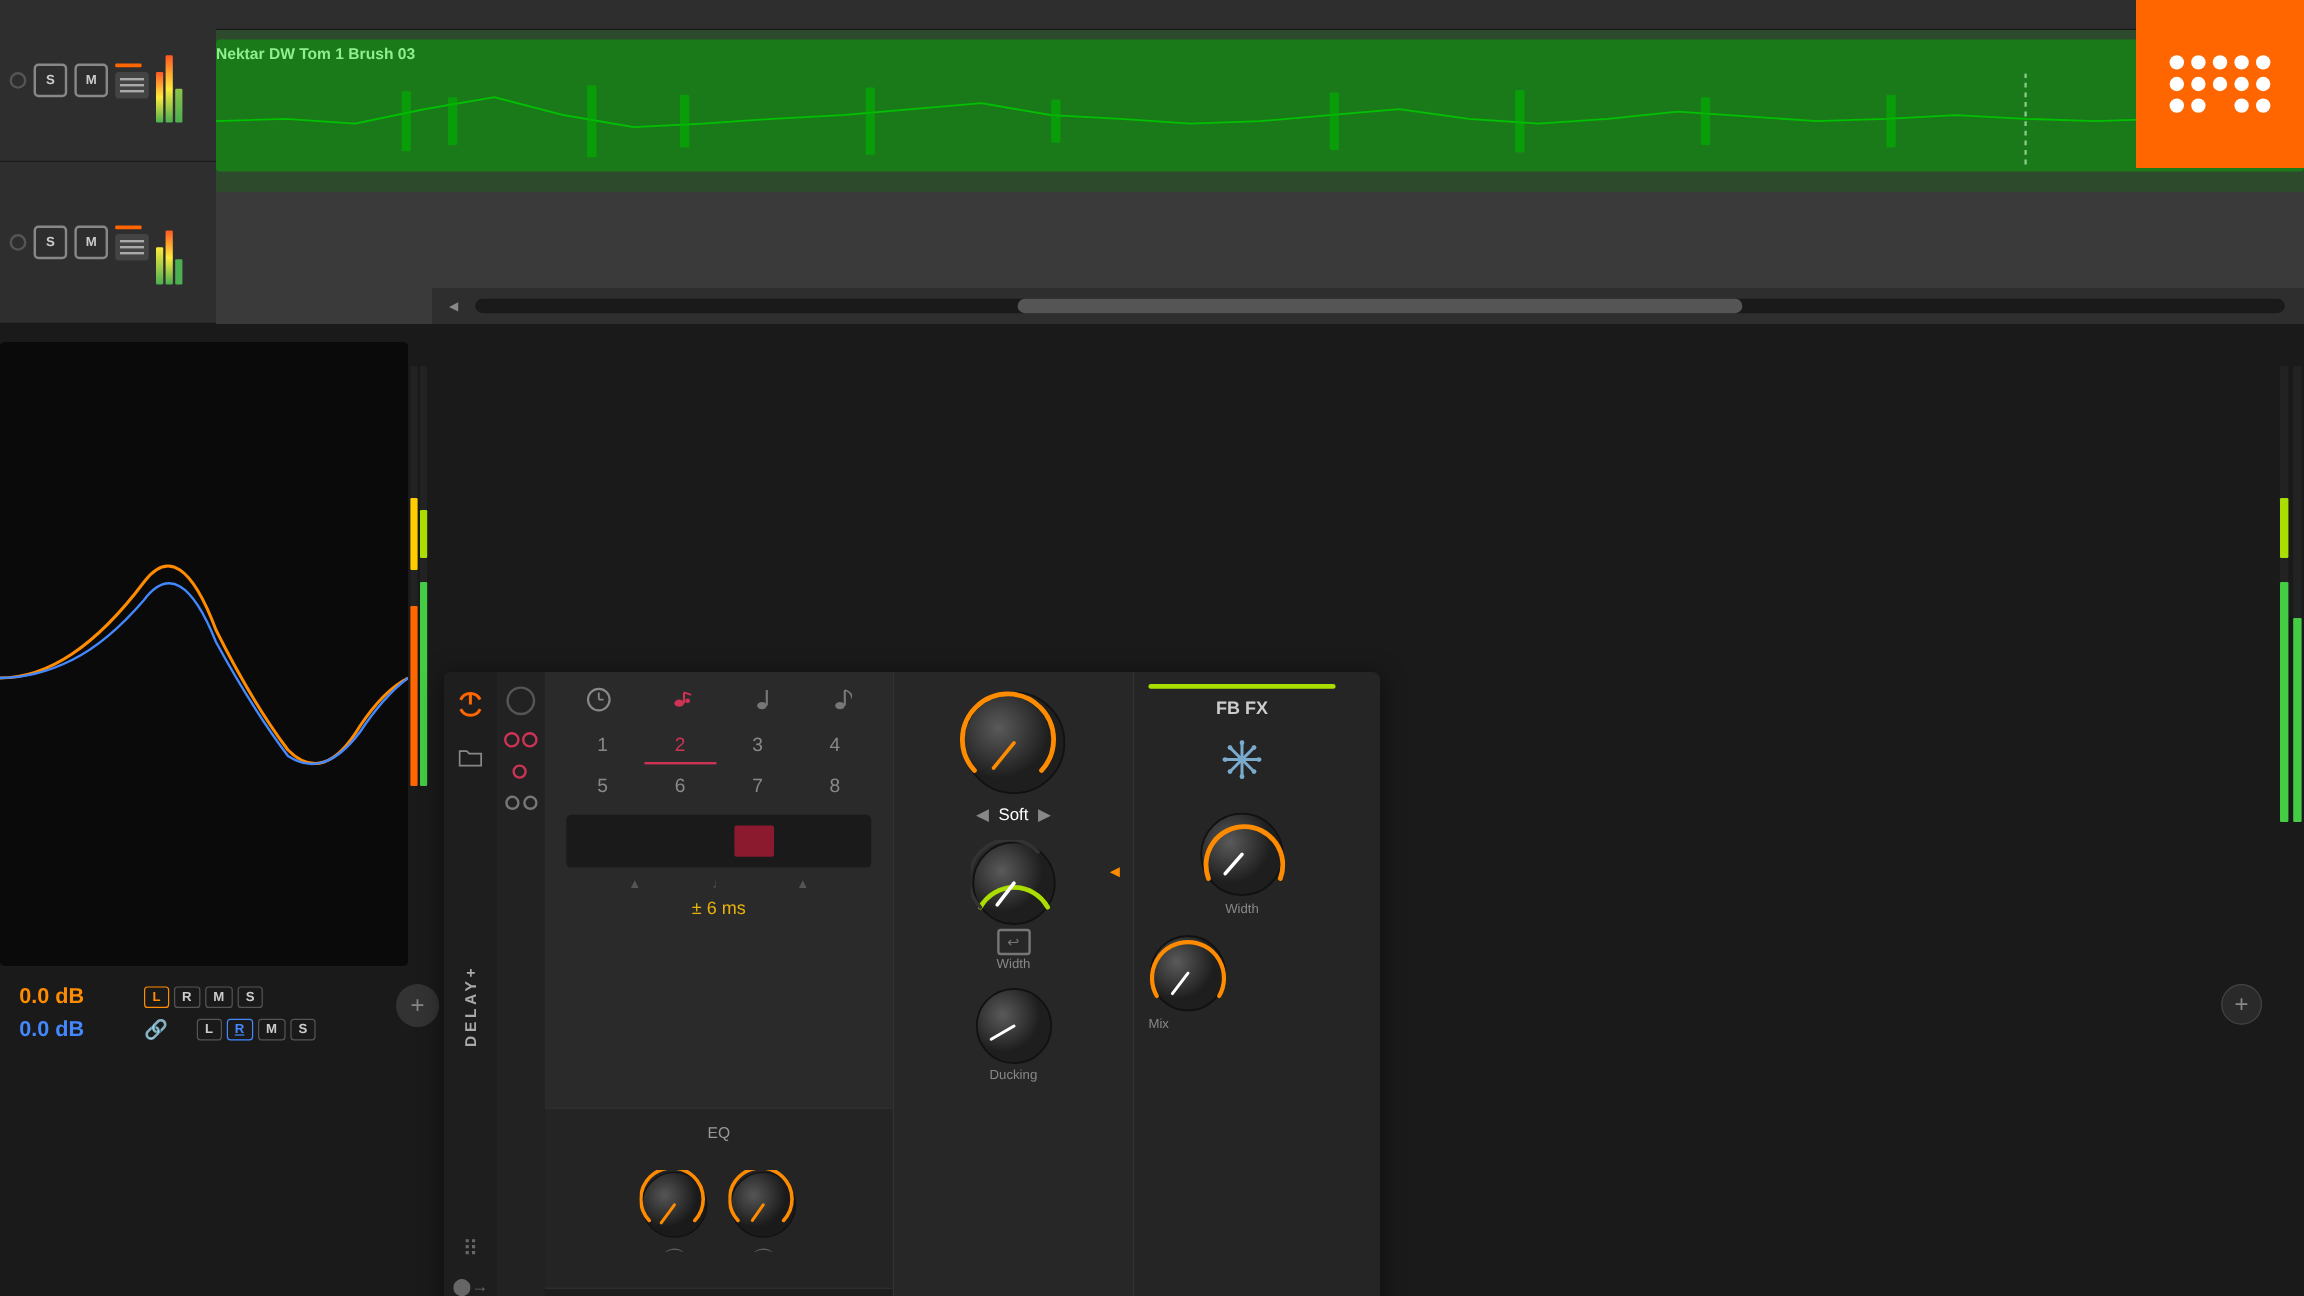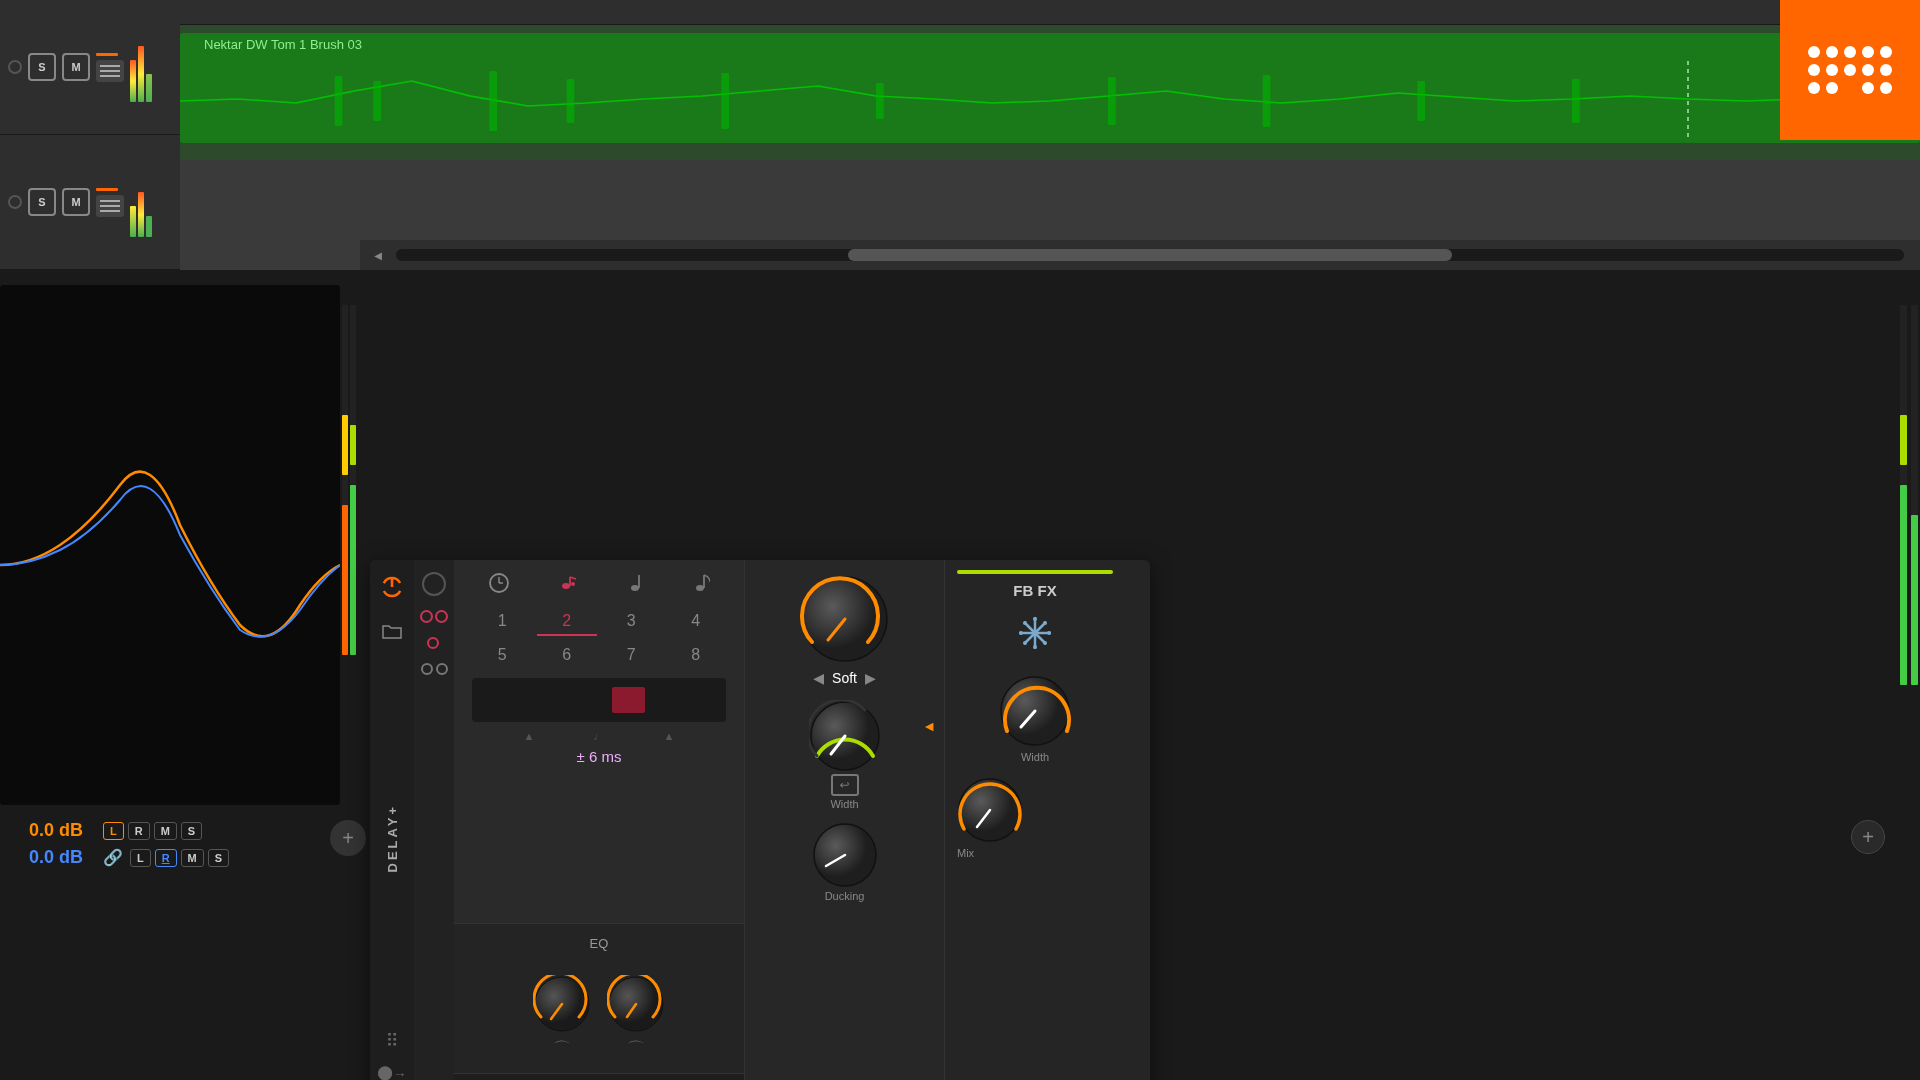--- a/index.html
+++ b/index.html
@@ -122,24 +122,24 @@
       left: 0;
       right: 0;
       height: 110px;
       background: #1a7a1a;
       border-radius: 3px;
     }
 
     .clip-label {
       position: absolute;
       top: 4px;
-      left: 24px;
+      left: 0;
       color: #90ee90;
       font-size: 13px;
-      font-weight: normal;
+      font-weight: bold;
       text-align: center;
     }
 
     .waveform-area {
       position: absolute;
       top: 28px;
       left: 0;
       right: 0;
       height: 80px;
       overflow: hidden;
@@ -251,23 +251,22 @@
       position: absolute;
       left: 0;
       top: 540px;
       width: 340px;
       padding: 10px 16px;
     }
 
     .level-row {
       display: flex;
       align-items: center;
-      gap: 7px;
+      gap: 24px;
       margin-bottom: 6px;
-      text-align: center;
     }
 
     .level-value {
       font-size: 18px;
       font-weight: bold;
       width: 80px;
     }
     .level-orange { color: #ff8c00; }
     .level-blue { color: #4488ff; }
 
@@ -631,21 +630,21 @@
         <div style="background:#1a1a1a; height:44px; border-radius:4px; margin:0 8px 8px; position:relative; overflow:hidden;">
           <div style="position:absolute; top:50%; transform:translateY(-50%); left:55%; width:13%; height:26px; background:#8b1a2e; border-radius:2px;"></div>
         </div>
 
         <div style="display:flex; justify-content:space-around; padding:0 30px; margin-bottom:6px;">
           <div style="color:#555; font-size:11px;">▲</div>
           <div style="color:#555; font-size:11px;">♩</div>
           <div style="color:#555; font-size:11px;">▲</div>
         </div>
 
-        <div style="text-align:center; color:#f0abfc; font-size:15px;">± 6 ms</div>
+        <div style="text-align:center; color:#eab308; font-size:15px;">± 6 ms</div>
       </div>
 
       <div style="background:#242424; padding:12px 10px;">
         <div style="text-align:center; color:#999; font-size:13px; margin-bottom:24px;">EQ</div>
         <div style="display:flex; gap:16px; justify-content:center; align-items:flex-end;">
 
           <div style="display:flex; flex-direction:column; align-items:center; gap:4px;">
             <div style="position:relative; width:58px; height:58px; cursor:pointer;">
               <svg width="58" height="58" viewBox="0 0 58 58">
                 <circle cx="29" cy="29" r="27" fill="url(#knobGrad)" stroke="#111" stroke-width="1"></circle>

